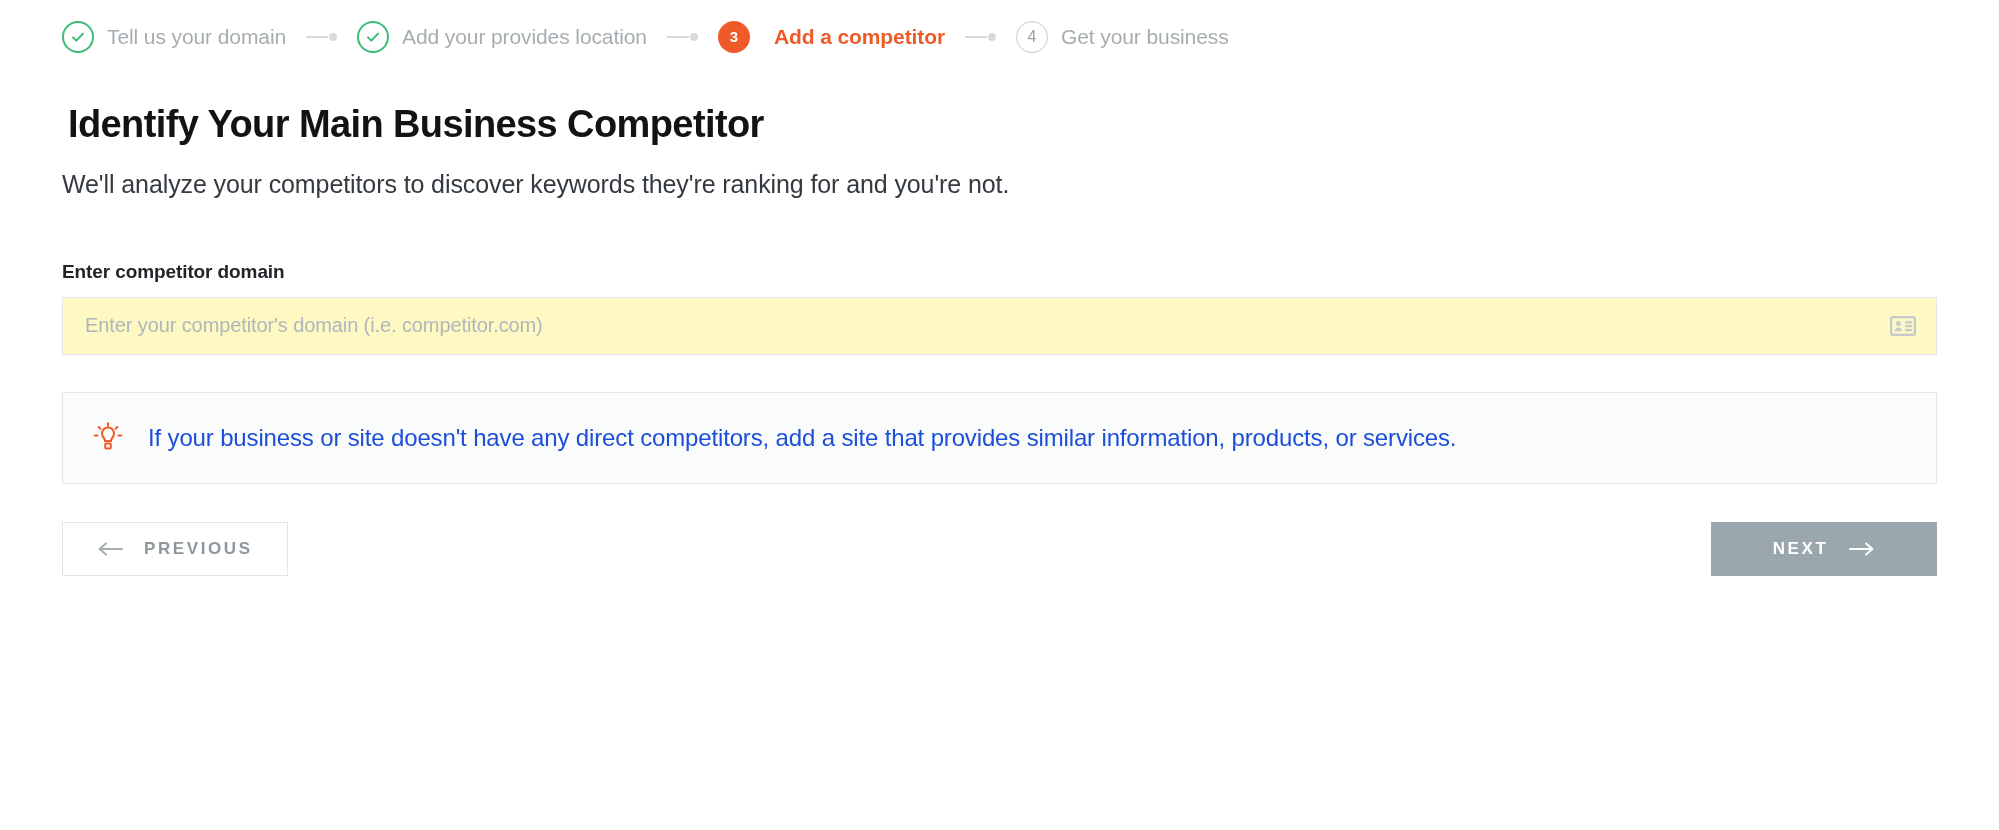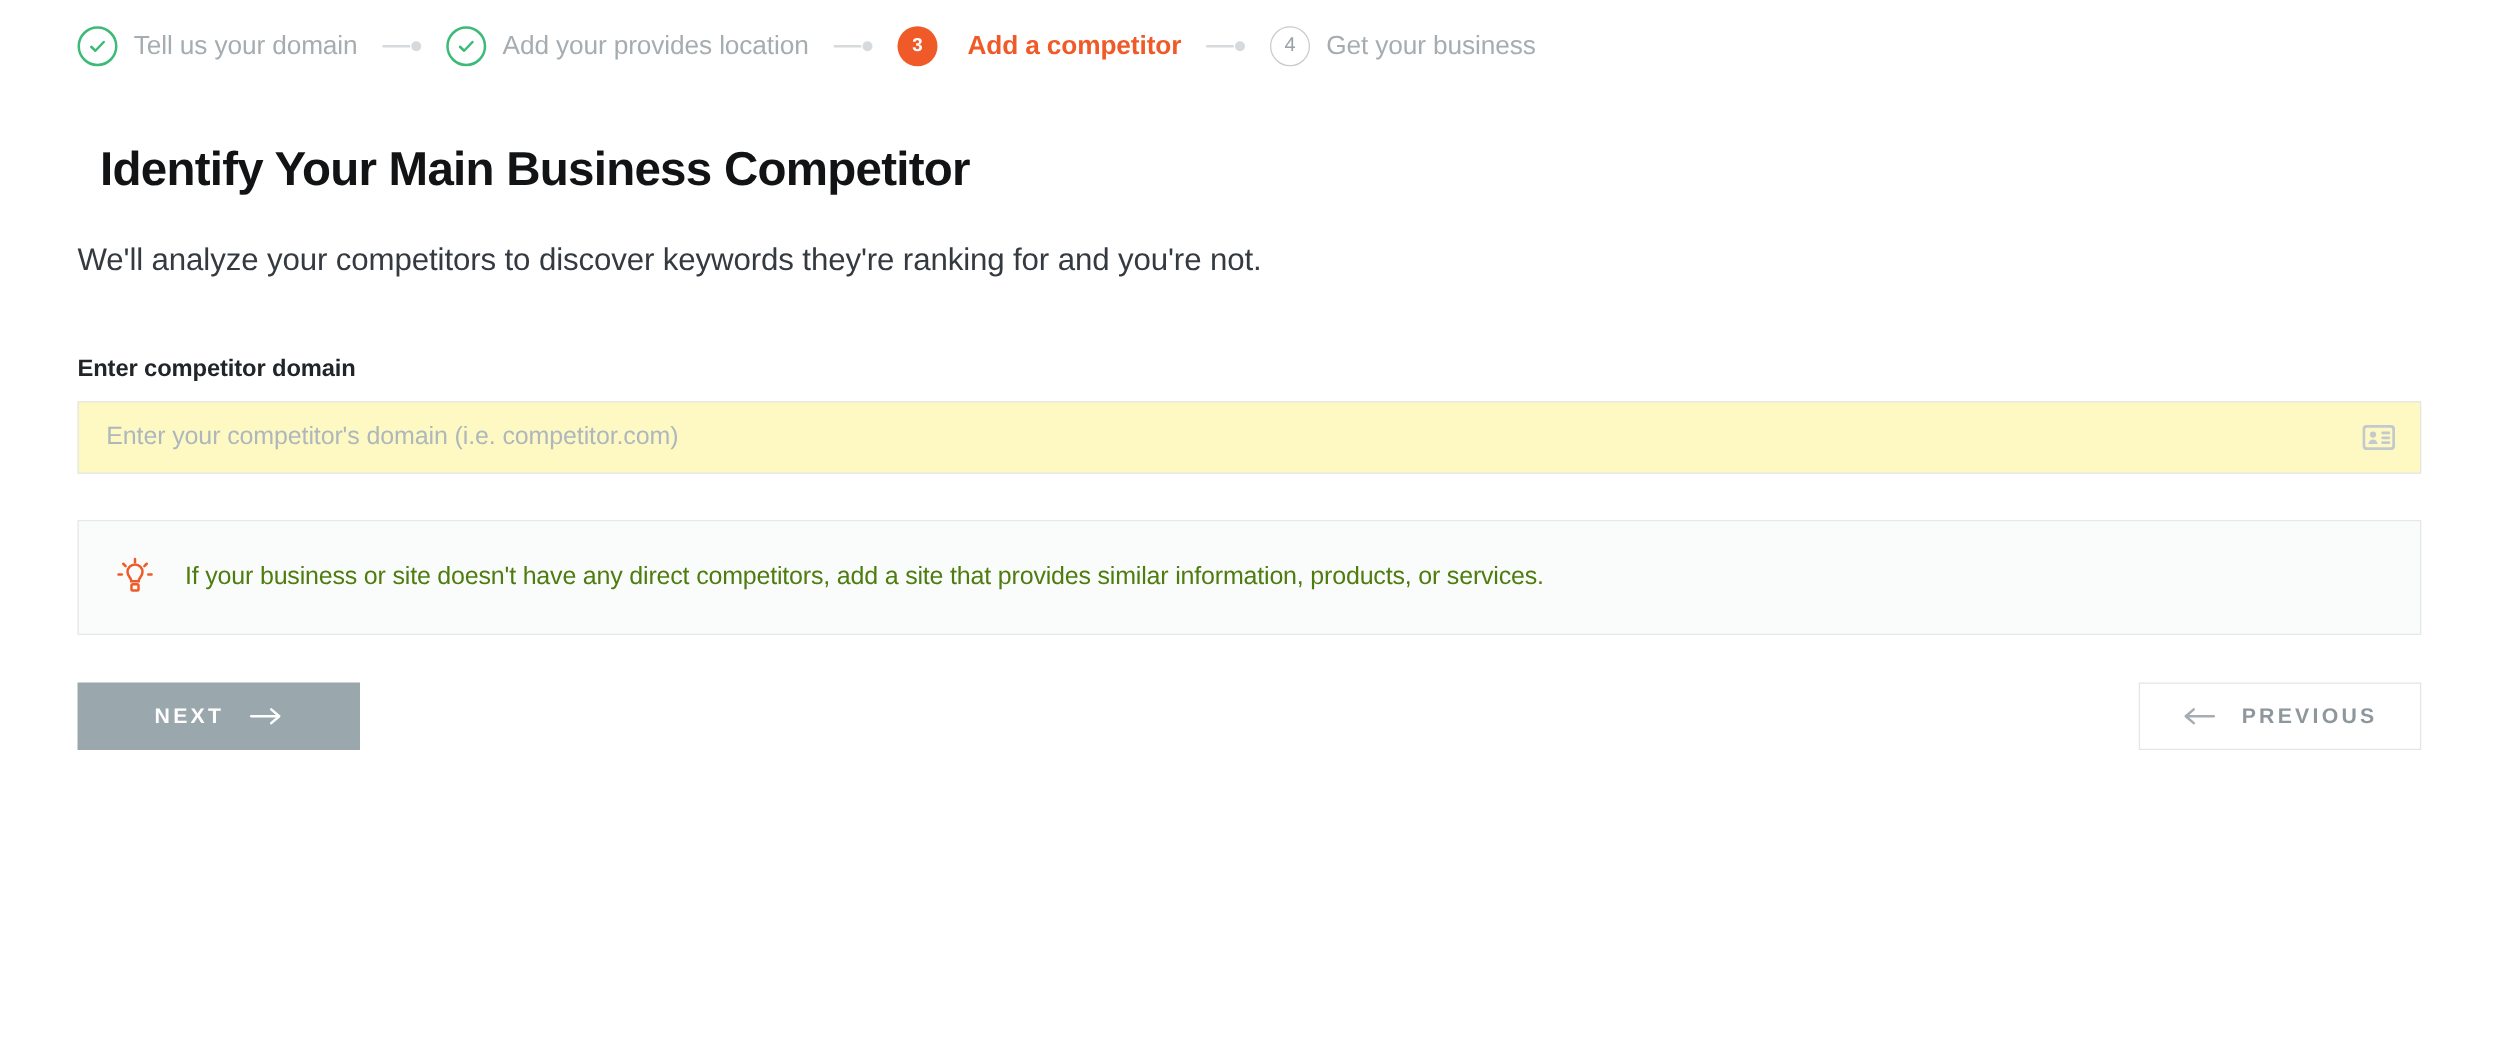--- a/index.html
+++ b/index.html
@@ -91,21 +91,21 @@
   .connector .dot {
     width: 8px;
     height: 8px;
     border-radius: 50%;
     background: #d6dadc;
     margin-left: 1px;
   }
 
   
   .title {
-    margin: 18px;
+    margin: 6px;
     padding-top: 52px;
     font-size: 38px;
     line-height: 1.1;
     font-weight: bold;
     letter-spacing: -0.6px;
     color: #111315;
   }
   .subtitle {
     margin: 0;
     padding-top: 18px;
@@ -174,22 +174,22 @@
   }
   .tip-icon {
     width: 30px;
     height: 34px;
     flex: 0 0 30px;
     display: flex;
     align-items: center;
     justify-content: center;
   }
   .tip-text {
-    font-size: 20px;
-    color: #4d7c0f;
+    font-size: 24px;
+    color: #1d4ed8;
     letter-spacing: -0.15px;
   }
 
   
   .actions {
     margin-top: 38px;
     display: flex;
     align-items: center;
     justify-content: space-between;
   }
@@ -304,31 +304,31 @@
           <path d="M28.2 14.6 h-2.6"></path>
           <rect x="12.2" y="22.4" width="5.6" height="5" rx="1"></rect>
         </g>
       </svg>
     </span>
     <span class="tip-text">If your business or site doesn't have any direct competitors, add a site that provides similar information, products, or services.</span>
   </div>
 
   <div class="actions">
 
+    <button class="btn btn-prev">
+      <svg width="26" height="14" viewBox="0 0 26 14" aria-hidden="true">
+        <path d="M25 7 H3" stroke="#a6adb1" stroke-width="2" stroke-linecap="round" fill="none"></path>
+        <path d="M9 1.5 L2.6 7 L9 12.5" stroke="#a6adb1" stroke-width="2" stroke-linecap="round" stroke-linejoin="round" fill="none"></path>
+      </svg>
+      <span>PREVIOUS</span>
+    </button>
+
     <button class="btn btn-next">
       <span>NEXT</span>
       <svg width="26" height="14" viewBox="0 0 26 14" aria-hidden="true">
         <path d="M1 7 H23" stroke="#ffffff" stroke-width="2" stroke-linecap="round" fill="none"></path>
         <path d="M17 1.5 L23.4 7 L17 12.5" stroke="#ffffff" stroke-width="2" stroke-linecap="round" stroke-linejoin="round" fill="none"></path>
       </svg>
     </button>
 
-    <button class="btn btn-prev">
-      <svg width="26" height="14" viewBox="0 0 26 14" aria-hidden="true">
-        <path d="M25 7 H3" stroke="#a6adb1" stroke-width="2" stroke-linecap="round" fill="none"></path>
-        <path d="M9 1.5 L2.6 7 L9 12.5" stroke="#a6adb1" stroke-width="2" stroke-linecap="round" stroke-linejoin="round" fill="none"></path>
-      </svg>
-      <span>PREVIOUS</span>
-    </button>
-
   </div>
 
 </div>
 
 </body></html>

